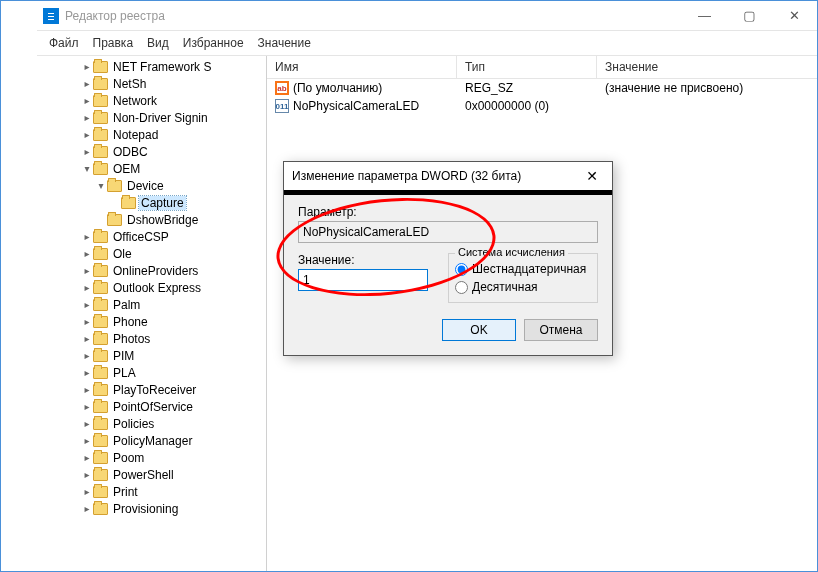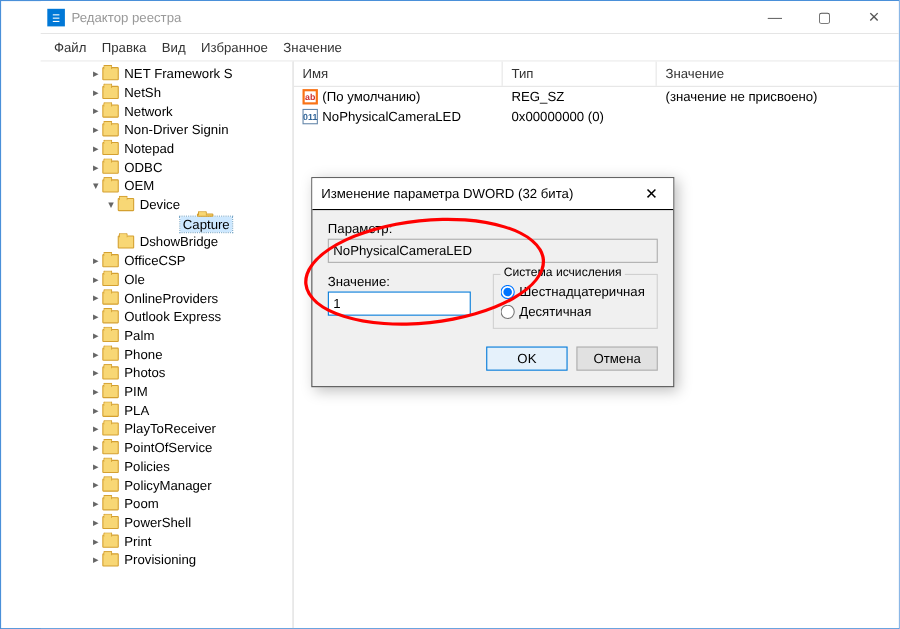--- a/index.html
+++ b/index.html
@@ -162,21 +162,21 @@
     position:absolute;
     left: 283px; top: 161px;
     width: 330px;
     background:#f0f0f0;
     border:1px solid #555;
     box-shadow: 3px 3px 12px rgba(0,0,0,.25);
     z-index:10;
   }
   .dlg-title {
     background:#fff;
-    border-bottom:1px solid #000000;
+    border-bottom:5px solid #000000;
     display:flex; align-items:center;
     padding:6px 8px;
     font-size:12px;
   }
   .dlg-title .t { flex:1; }
   .dlg-close { font-size:14px; padding:0 6px; }
   .dlg-body { padding:10px 14px 6px; position:relative; }
   .fldlabel { color:#000; margin-bottom:2px; }
   .ro {
     width: 100%; background:#f0f0f0; border:1px solid #adadad; padding:3px 4px;
@@ -278,21 +278,21 @@
         <div class="node" style="padding-left: 42px;">
           <span class="caret">▾</span>
           <span class="fld"></span>
           <span class="lbl">OEM</span>
         </div>
         <div class="node" style="padding-left: 56px;">
           <span class="caret">▾</span>
           <span class="fld"></span>
           <span class="lbl">Device</span>
         </div>
-        <div class="node selected" style="padding-left: 70px; flex-direction: column;">
+        <div class="node selected" style="padding-left: 70px;">
           <span class="caret"></span>
           <span class="fld"></span>
           <span class="lbl">Capture</span>
         </div>
         <div class="node" style="padding-left: 56px;">
           <span class="caret"></span>
           <span class="fld"></span>
           <span class="lbl">DshowBridge</span>
         </div>
         <div class="node" style="padding-left: 42px;">

